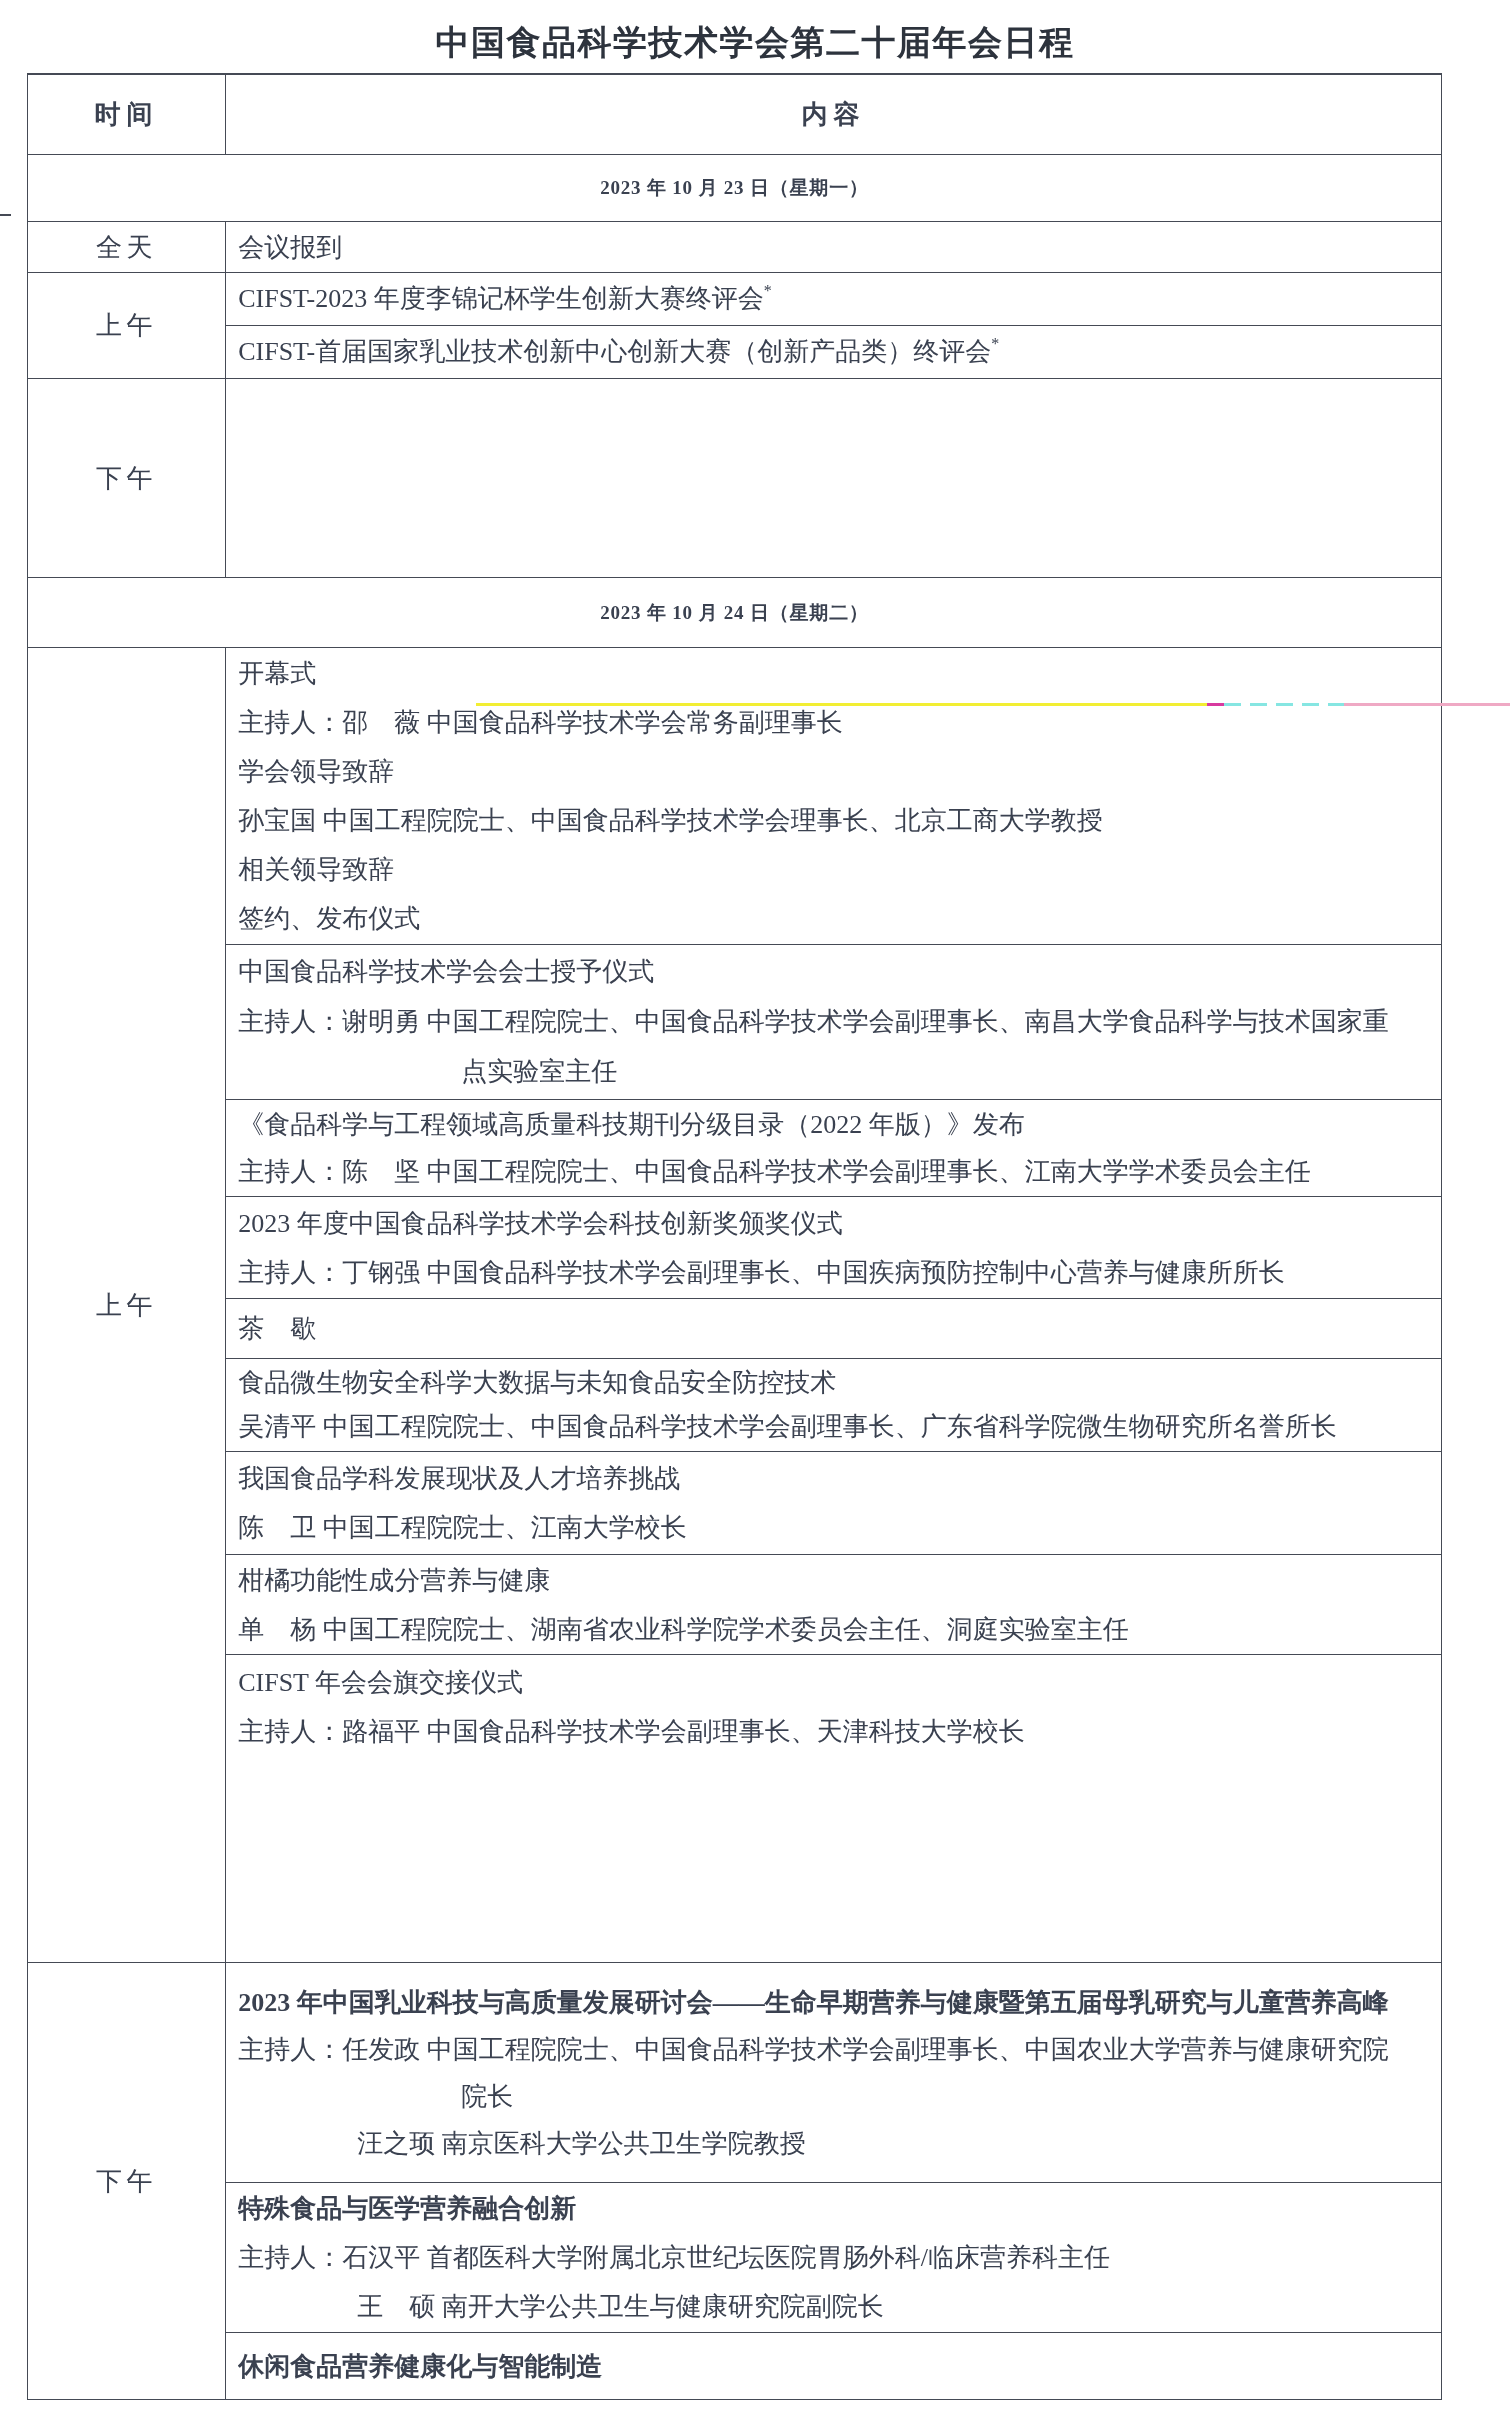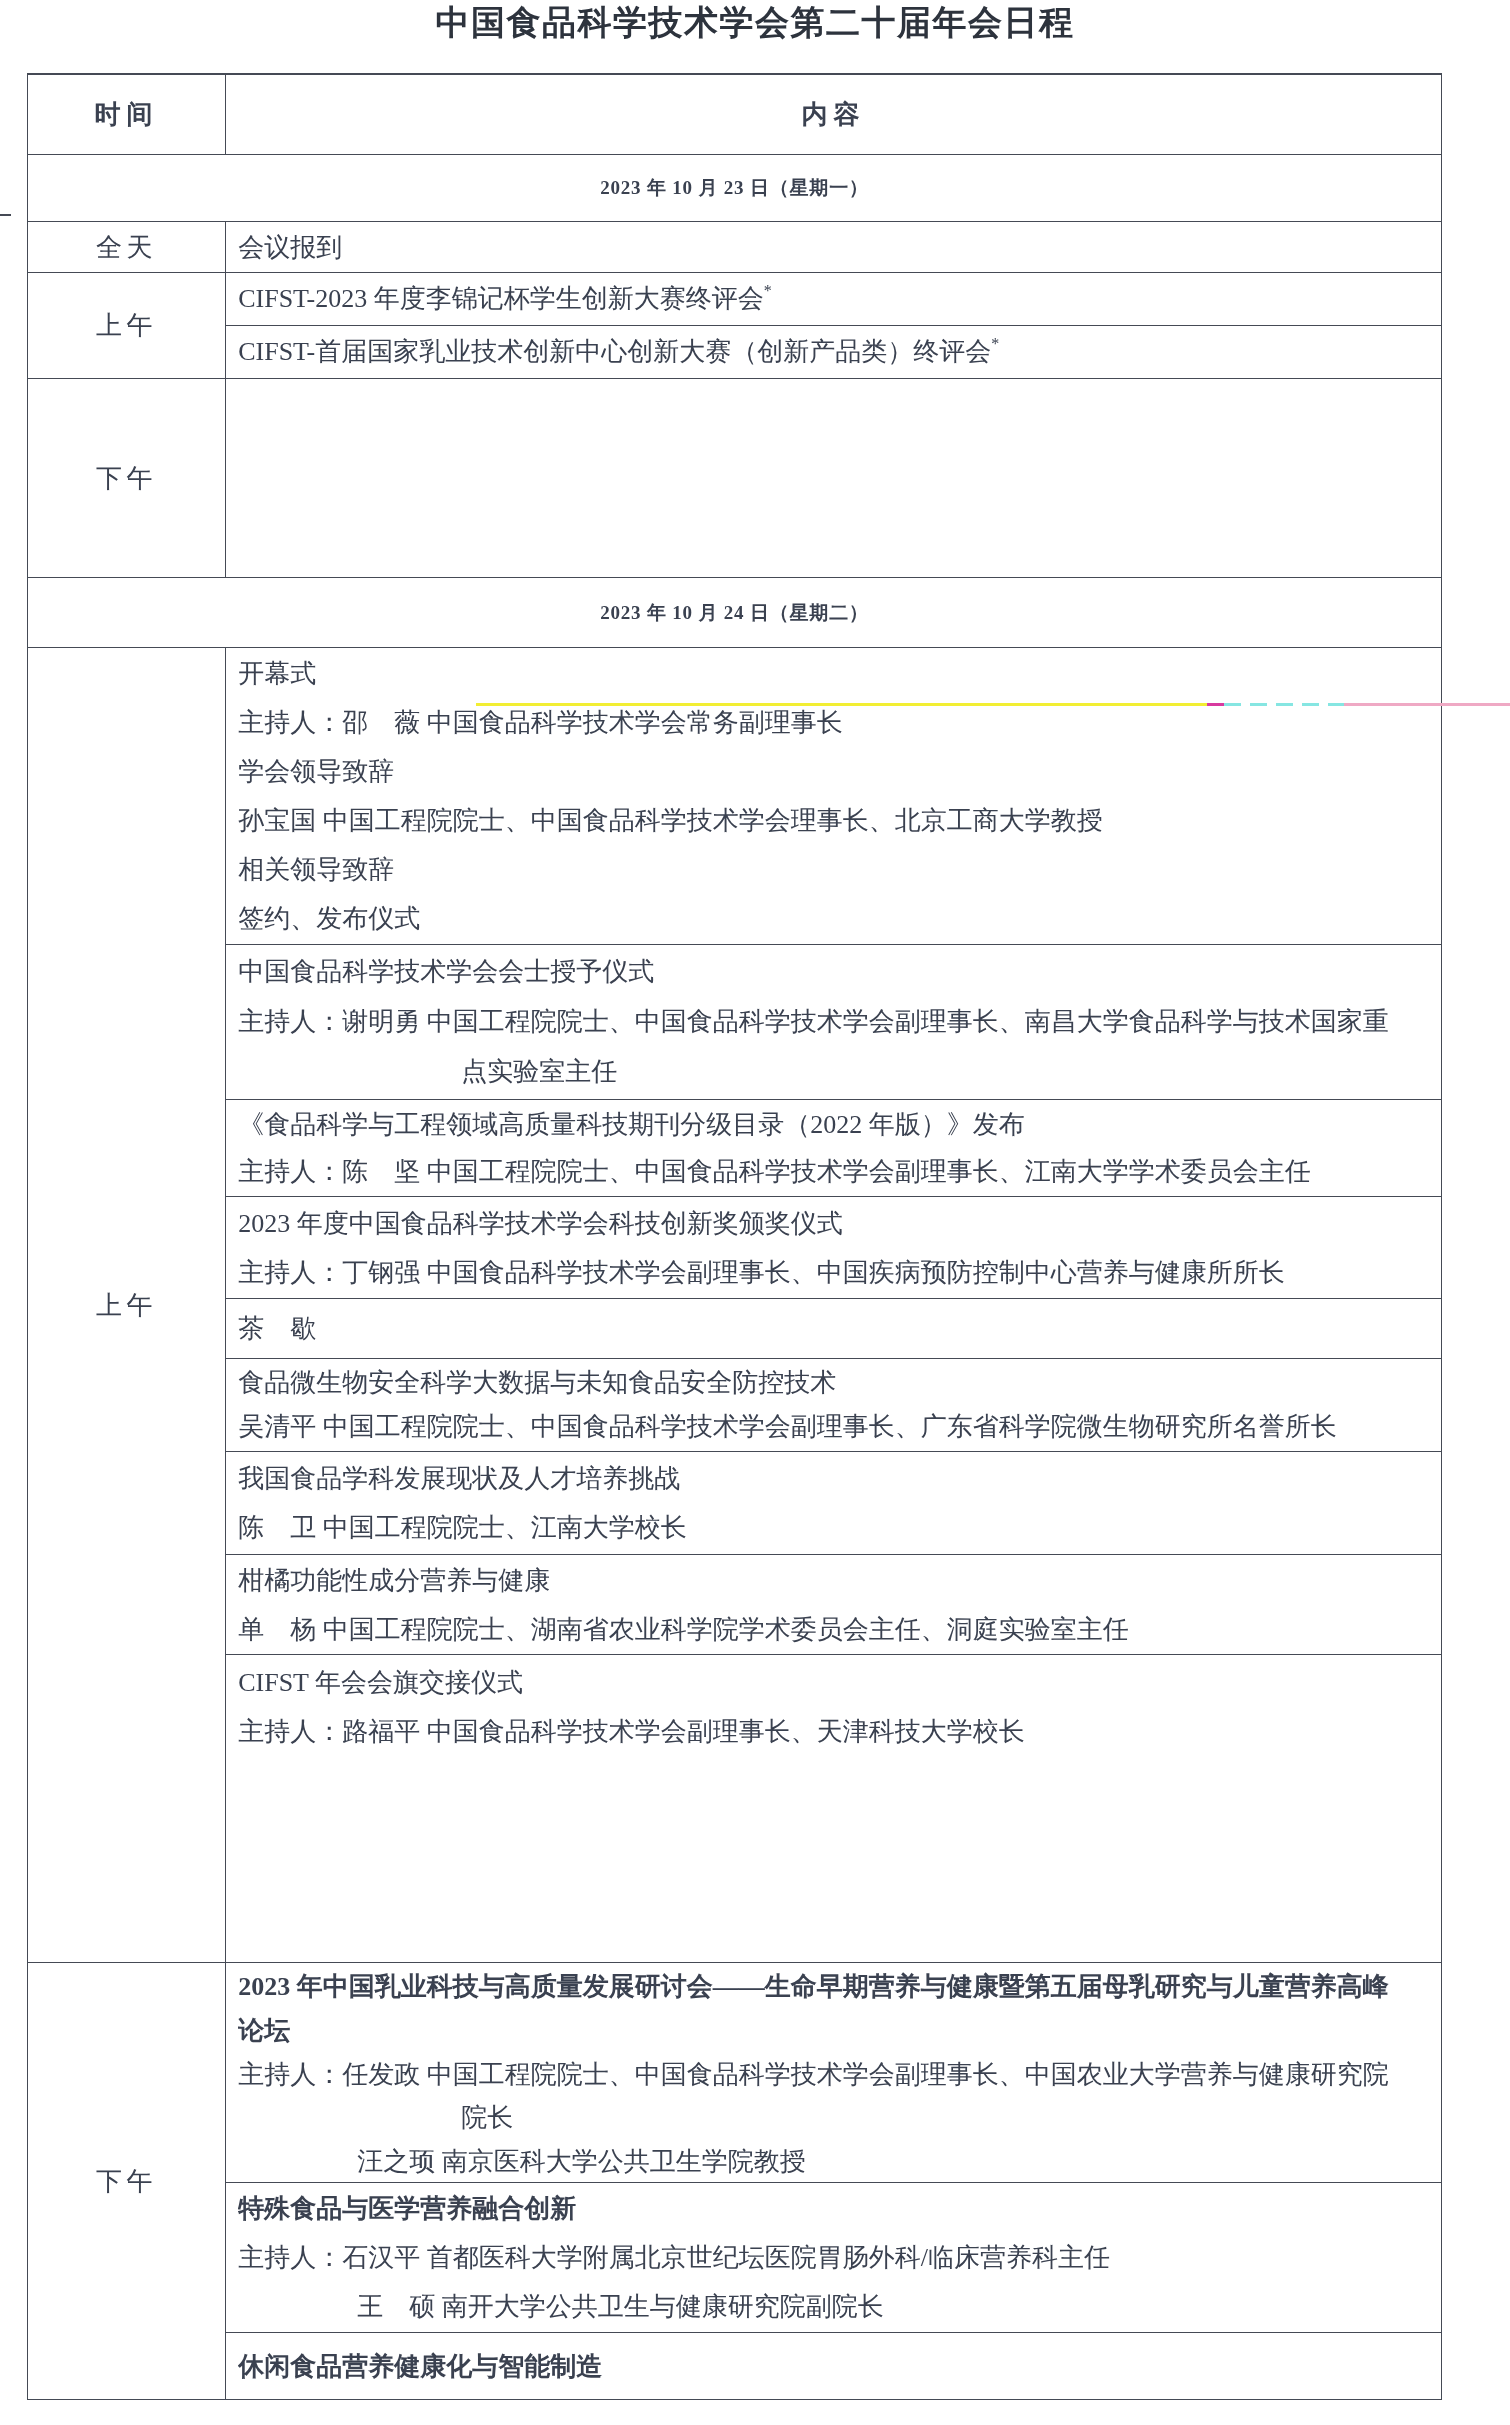--- a/index.html
+++ b/index.html
@@ -2,21 +2,21 @@
 <html lang="zh" style="font-size:12.2px"><head>
 <meta charset="utf-8">
 <style>
   html,body{margin:0;padding:0;background:#ffffff;}
   body{
     width:1510px;height:2426px;position:relative;overflow:hidden;
     font-family:"Liberation Serif","DejaVu Serif",serif;
     color:#3a4150;
   }
   .page-title{
-    position:absolute;top:0;left:0;width:1510px;
+    position:absolute;top:20px;left:0;width:1510px;
     text-align:center;font-size:34px;font-weight:bold;color:#2d333d;
     letter-spacing:1.5px;margin:0;
   }
   .tbl{
     position:absolute;left:27px;top:73px;width:1415px;
     border:1.5px solid #454a55;border-top-width:2.3px;
     box-sizing:border-box;
     font-size:26px;
   }
   .grp{display:flex;border-top:1.5px solid #454a55;box-sizing:border-box;}
@@ -145,21 +145,20 @@
         <span class="ln">主持人：路福平  中国食品科学技术学会副理事长、天津科技大学校长</span>
       </div>
     </div>
   </div>
 
   <div class="grp" style="height:437px">
     <div class="tcell">下午</div>
     <div class="rows">
       <div class="row first" style="height:219px;line-height:47px">
         <span class="ln b">2023 年中国乳业科技与高质量发展研讨会——生命早期营养与健康暨第五届母乳研究与儿童营养高峰</span>
-        <span class="ln b">论坛</span>
         <span class="ln">主持人：任发政  中国工程院院士、中国食品科学技术学会副理事长、中国农业大学营养与健康研究院</span>
         <span class="ln ind2">院长</span>
         <span class="ln ind1">汪之顼  南京医科大学公共卫生学院教授</span>
       </div>
       <div class="row" style="height:150px;line-height:49px">
         <span class="ln b">特殊食品与医学营养融合创新</span>
         <span class="ln">主持人：石汉平  首都医科大学附属北京世纪坛医院胃肠外科/临床营养科主任</span>
         <span class="ln ind1">王　硕  南开大学公共卫生与健康研究院副院长</span>
       </div>
       <div class="row" style="height:67px">

